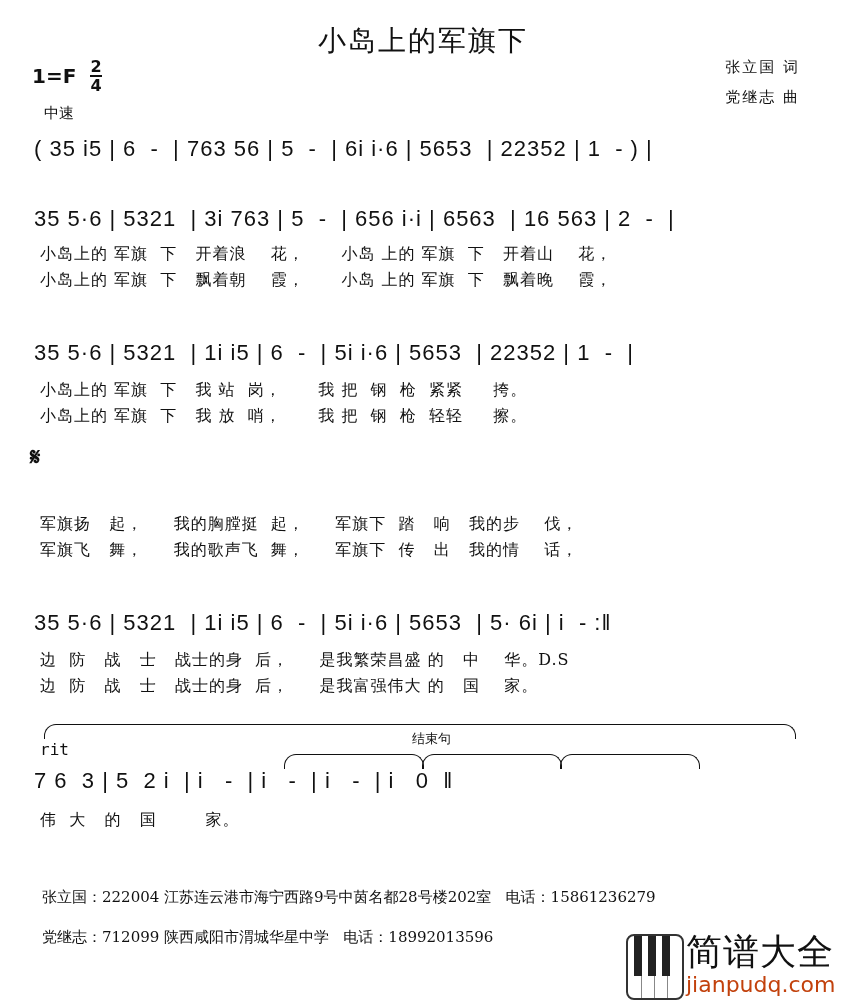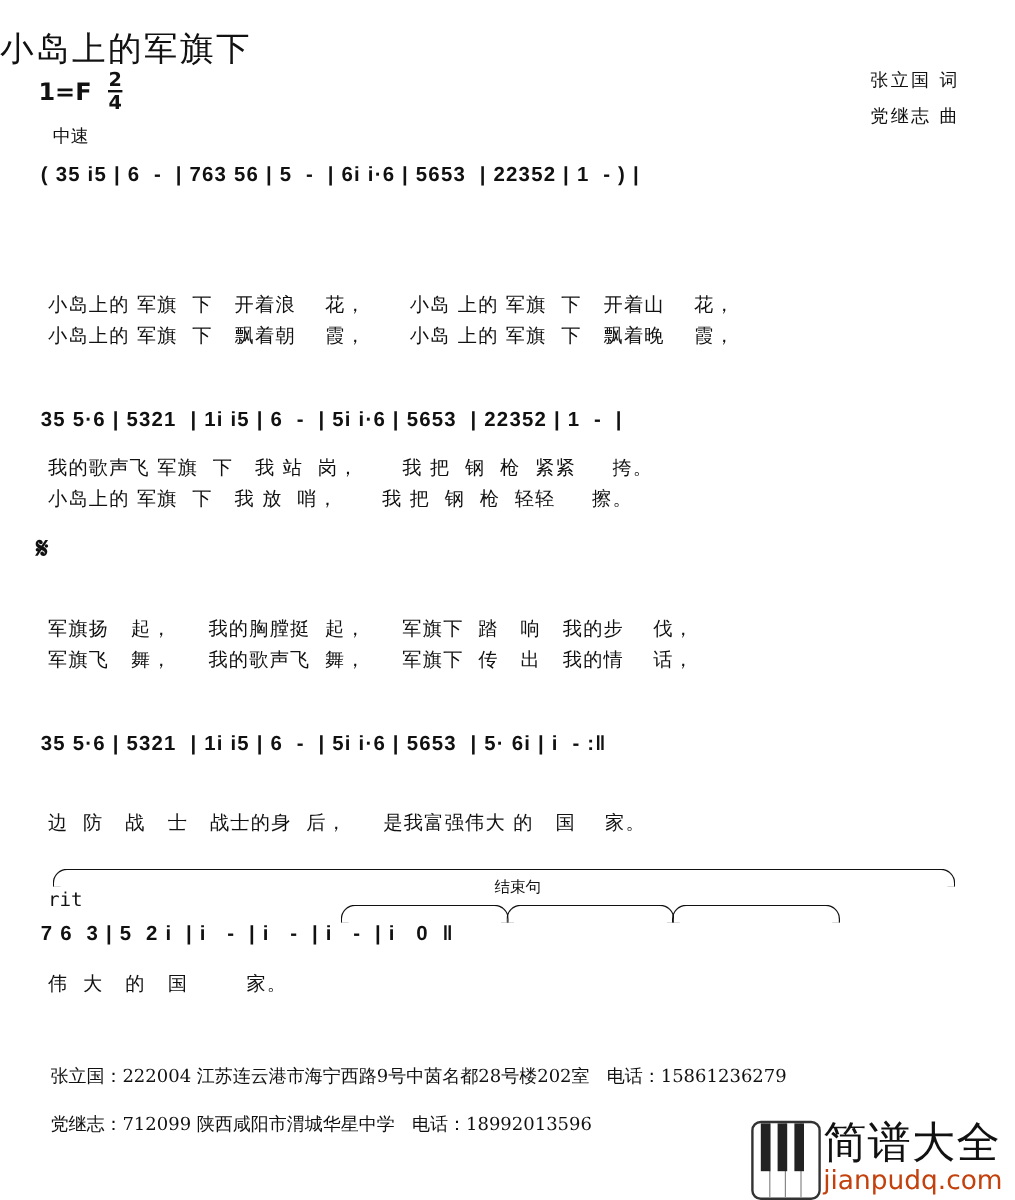--- a/index.html
+++ b/index.html
@@ -1,24 +1,24 @@
 <!DOCTYPE html>
 <html><head>
 <meta charset="utf-8">
 <style>
   body { margin:0; background:#fff; }
   #page { position:relative; width:846px; height:1000px; background:#fff; color:#111; font-family:"DejaVu Sans", sans-serif; overflow:hidden; }
   .abs { position:absolute; }
-  .title { left:0; width:846px; top:22px; font-family:"DejaVu Serif", serif; font-size:28px; letter-spacing:2px; }
+  .title { left:0; width:846px; top:22px; text-align:center; font-family:"DejaVu Serif", serif; font-size:28px; letter-spacing:2px; }
   .key { left:32px; top:64px; font-size:20px; font-weight:bold; }
   .frac { left:90px; top:58px; font-size:16px; font-weight:bold; line-height:17px; text-align:center; }
   .frac .ln { border-top:2px solid #111; width:12px; margin:0 auto; }
   .tempo { left:44px; top:104px; font-size:15px; }
   .credit { right:46px; font-size:15px; font-family:"DejaVu Serif", serif; letter-spacing:2px; }
-  .row { left:34px; width:790px; font-family:"Liberation Sans", sans-serif; font-weight:bold; font-size:17px; white-space:pre; letter-spacing:1px; }
+  .row { left:34px; width:790px; font-family:"Liberation Sans", sans-serif; font-weight:normal; font-size:22px; white-space:pre; letter-spacing:1px; }
   .lyric { left:40px; font-family:"DejaVu Serif", serif; font-size:16px; white-space:pre; letter-spacing:1px; }
   .segno { left:30px; top:442px; font-size:24px; font-weight:bold; font-family:"DejaVu Serif", serif; }
   .brace { border:1.5px solid #111; border-bottom:none; border-radius:12px 12px 0 0; height:14px; }
   .footer { left:42px; font-family:"DejaVu Serif", serif; font-size:15px; white-space:pre; }
   .logo { left:626px; top:932px; width:220px; height:68px; }
   .piano { position:absolute; left:0; top:2px; width:54px; height:62px; border:2px solid #333; border-radius:8px; background:#fff; overflow:hidden; }
   .piano .k { position:absolute; top:0; width:8px; height:40px; background:#222; }
   .piano .w { position:absolute; top:0; width:1px; height:62px; background:#888; }
   .logo-cn { position:absolute; left:60px; top:-4px; font-size:36px; font-family:"DejaVu Sans", sans-serif; color:#111; letter-spacing:1px; }
   .logo-en { position:absolute; left:60px; top:40px; font-size:22px; font-family:"DejaVu Sans", sans-serif; color:#c2410c; }
@@ -33,33 +33,35 @@
     <div>2</div>
     <div class="ln"></div>
     <div>4</div>
   </div>
   <div class="abs tempo">中速</div>
   <div class="abs credit" style="top:58px">张立国 词</div>
   <div class="abs credit" style="top:88px">党继志 曲</div>
 
   <div class="abs row" style="top:136px">( 35 i5 | 6  -  | 763 56 | 5  -  | 6i i·6 | 5653  | 22352 | 1  - ) |</div>
 
+  <div class="abs row" style="top:206px">35 5·6 | 5321  | 3i 763 | 5  -  | 656 i·i | 6563  | 16 563 | 2  -  |</div>
   <div class="abs lyric" style="top:244px">小岛上的 军旗  下   开着浪    花，      小岛 上的 军旗  下   开着山    花，</div>
   <div class="abs lyric" style="top:270px">小岛上的 军旗  下   飘着朝    霞，      小岛 上的 军旗  下   飘着晚    霞，</div>
 
   <div class="abs row" style="top:340px">35 5·6 | 5321  | 1i i5 | 6  -  | 5i i·6 | 5653  | 22352 | 1  -  |</div>
-  <div class="abs lyric" style="top:380px">我的歌声飞 军旗  下   我 站  岗，      我 把  钢  枪  紧紧     挎。</div>
+  <div class="abs lyric" style="top:380px">小岛上的 军旗  下   我 站  岗，      我 把  钢  枪  紧紧     挎。</div>
   <div class="abs lyric" style="top:406px">小岛上的 军旗  下   我 放  哨，      我 把  钢  枪  轻轻     擦。</div>
 
   <div class="abs segno">𝄋</div>
 
   <div class="abs lyric" style="top:514px">军旗扬   起，     我的胸膛挺  起，     军旗下  踏   响   我的步    伐，</div>
   <div class="abs lyric" style="top:540px">军旗飞   舞，     我的歌声飞  舞，     军旗下  传   出   我的情    话，</div>
 
   <div class="abs row" style="top:610px">35 5·6 | 5321  | 1i i5 | 6  -  | 5i i·6 | 5653  | 5· 6i | i  - :‖</div>
+  <div class="abs lyric" style="top:650px">边  防   战   士   战士的身  后，     是我繁荣昌盛 的   中    华。D.S</div>
   <div class="abs lyric" style="top:676px">边  防   战   士   战士的身  后，     是我富强伟大 的   国    家。</div>
 
   <div class="abs brace" style="left:44px; top:724px; width:750px;"></div>
   <div class="abs" style="left:412px; top:730px; font-size:13px; font-family:'DejaVu Serif', serif;text-align:center;">结束句</div>
   <div class="abs" style="left:40px; top:740px; font-size:16px; font-family:'DejaVu Sans Mono', monospace;">rit</div>
   <div class="abs brace" style="left:284px; top:754px; width:138px;"></div>
   <div class="abs brace" style="left:422px; top:754px; width:138px;"></div>
   <div class="abs brace" style="left:560px; top:754px; width:138px;"></div>
 
   <div class="abs row" style="top:768px">7 6  3 | 5  2 i  | i   -  | i   -  | i   -  | i   0  ‖</div>

